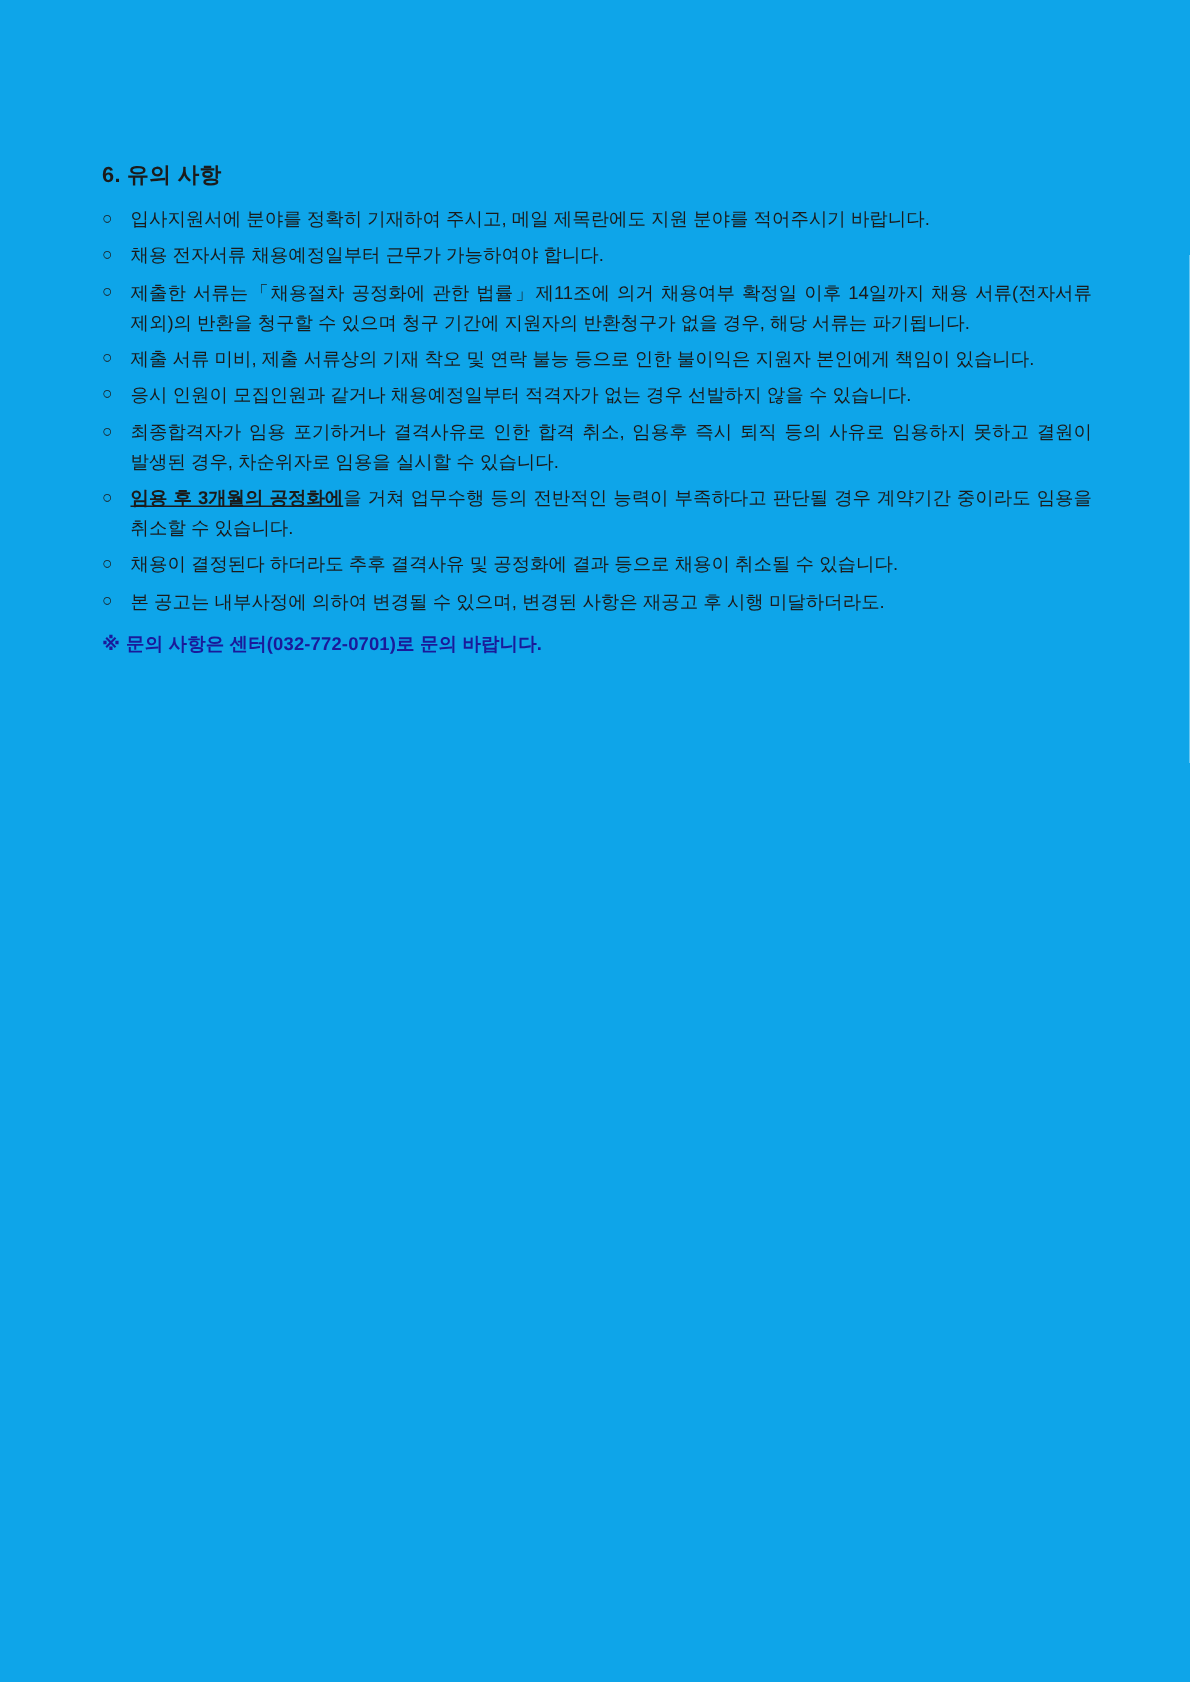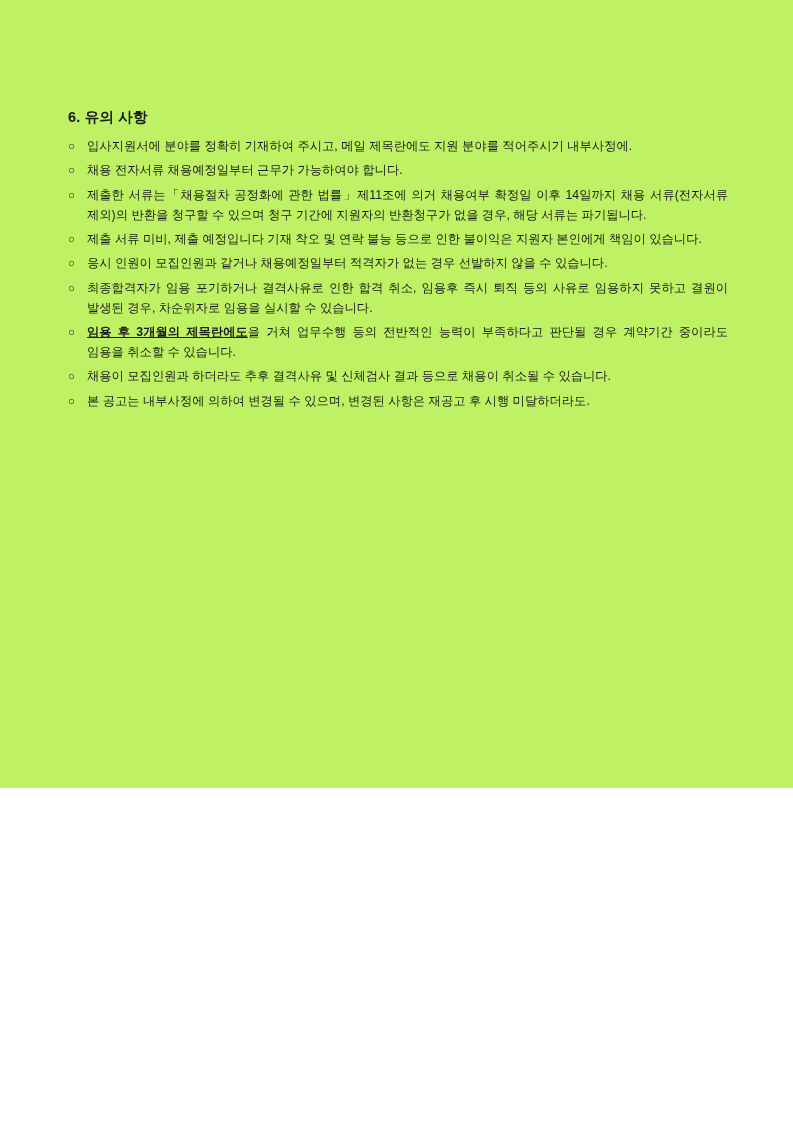--- a/index.html
+++ b/index.html
@@ -13,22 +13,22 @@
     font-family: "Liberation Sans", "DejaVu Sans", sans-serif;
     color: #1a1a1a;
     position: relative;
     overflow: hidden;
   }
   .page {
     position: absolute;
     left: 0;
     top: 0;
     width: 793px;
-    height: 788px;
-    background: #bef264;
+    height: 1121px;
+    background: #0ea5e9;
   }
   .content {
     position: absolute;
     left: 68px;
     top: 108px;
     width: 660px;
   }
   .section-title {
     font-size: 14.5px;
     font-weight: bold;
@@ -84,60 +84,63 @@
 
 <div class="page">
   <div class="content">
 
     <h2 class="section-title">6. 유의 사항</h2>
 
     <ul class="notice-list">
 
       <li>
         <span class="bullet">○</span>
-        <span class="item-text">입사지원서에 분야를 정확히 기재하여 주시고, 메일 제목란에도 지원 분야를 적어주시기 내부사정에.</span>
+        <span class="item-text">입사지원서에 분야를 정확히 기재하여 주시고, 메일 제목란에도 지원 분야를 적어주시기 바랍니다.</span>
       </li>
 
       <li>
         <span class="bullet">○</span>
         <span class="item-text">채용 전자서류 채용예정일부터 근무가 가능하여야 합니다.</span>
       </li>
 
       <li>
         <span class="bullet">○</span>
         <span class="item-text">제출한 서류는「채용절차 공정화에 관한 법률」제11조에 의거 채용여부 확정일 이후 14일까지 채용 서류(전자서류 제외)의 반환을 청구할 수 있으며 청구 기간에 지원자의 반환청구가 없을 경우, 해당 서류는 파기됩니다.</span>
       </li>
 
       <li>
         <span class="bullet">○</span>
-        <span class="item-text">제출 서류 미비, 제출 예정입니다 기재 착오 및 연락 불능 등으로 인한 불이익은 지원자 본인에게 책임이 있습니다.</span>
+        <span class="item-text">제출 서류 미비, 제출 서류상의 기재 착오 및 연락 불능 등으로 인한 불이익은 지원자 본인에게 책임이 있습니다.</span>
       </li>
 
       <li>
         <span class="bullet">○</span>
         <span class="item-text">응시 인원이 모집인원과 같거나 채용예정일부터 적격자가 없는 경우 선발하지 않을 수 있습니다.</span>
       </li>
 
       <li>
         <span class="bullet">○</span>
         <span class="item-text">최종합격자가 임용 포기하거나 결격사유로 인한 합격 취소, 임용후 즉시 퇴직 등의 사유로 임용하지 못하고 결원이 발생된 경우, 차순위자로 임용을 실시할 수 있습니다.</span>
       </li>
 
       <li>
         <span class="bullet">○</span>
-        <span class="item-text"><span class="underline-bold">임용 후 3개월의 제목란에도</span><span>을 거쳐 업무수행 등의 전반적인 능력이 부족하다고 판단될 경우 계약기간 중이라도 임용을 취소할 수 있습니다.</span></span>
+        <span class="item-text"><span class="underline-bold">임용 후 3개월의 공정화에</span><span>을 거쳐 업무수행 등의 전반적인 능력이 부족하다고 판단될 경우 계약기간 중이라도 임용을 취소할 수 있습니다.</span></span>
       </li>
 
       <li>
         <span class="bullet">○</span>
-        <span class="item-text">채용이 모집인원과 하더라도 추후 결격사유 및 신체검사 결과 등으로 채용이 취소될 수 있습니다.</span>
+        <span class="item-text">채용이 결정된다 하더라도 추후 결격사유 및 공정화에 결과 등으로 채용이 취소될 수 있습니다.</span>
       </li>
 
       <li>
         <span class="bullet">○</span>
         <span class="item-text">본 공고는 내부사정에 의하여 변경될 수 있으며, 변경된 사항은 재공고 후 시행 미달하더라도.</span>
       </li>
 
     </ul>
 
+    <div class="footnote">
+      <span class="mark">※</span><span>문의 사항은 센터(032-772-0701)로 문의 바랍니다.</span>
+    </div>
 
   </div>
 </div>
 
 </body></html>

